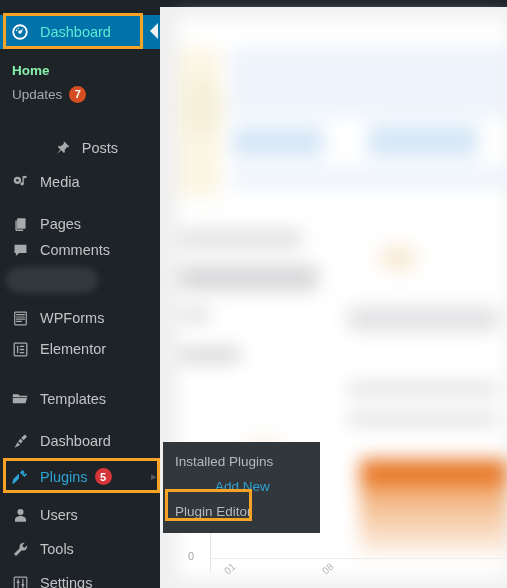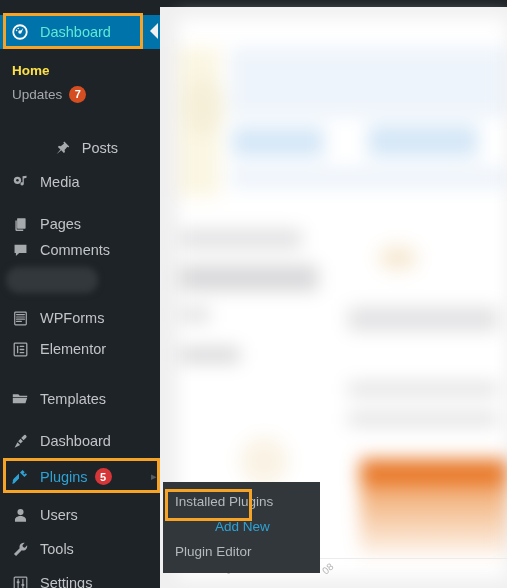--- a/index.html
+++ b/index.html
@@ -161,21 +161,21 @@
   }
   .submenu-item {
     height: 24px;
     display: flex;
     align-items: center;
     padding-left: 12px;
     font-size: 13.5px;
     color: #a7aaad;
     white-space: nowrap;
   }
-  .submenu-item.active { color: #fde047; font-weight: bold; }
+  .submenu-item.active { color: #86efac; font-weight: bold; }
 
   .badge {
     display: inline-flex;
     align-items: center;
     justify-content: center;
     min-width: 17px;
     height: 17px;
     padding: 0 4px;
     margin-left: 7px;
     border-radius: 10px;
@@ -212,21 +212,21 @@
   .hover-chevron {
     position: absolute;
     left: 151px;
     color: #555d63;
     font-size: 11px;
   }
 
   
   .flyout {
     position: absolute;
-    left: 163px; top: 482px;
+    left: 163px; top: 442px;
     width: 157px;
     background: #32373c;
     padding: 7px 0 9px 0;
     box-sizing: border-box;
     z-index: 30;
   }
   .flyout-item {
     height: 25px;
     display: flex;
     align-items: center;

